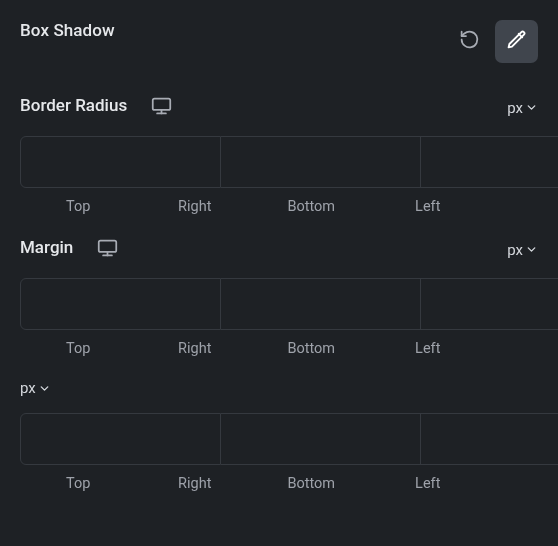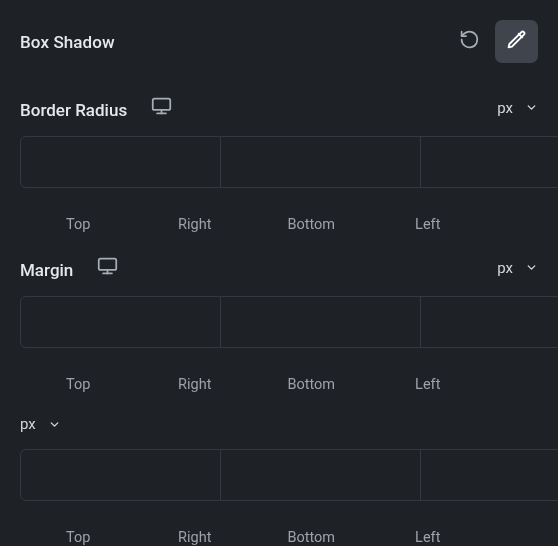--- a/index.html
+++ b/index.html
@@ -14,21 +14,21 @@
       font-family: -apple-system, BlinkMacSystemFont, "Segoe UI", Roboto, sans-serif;
       color: #d4d7dc;
       padding: 0;
       overflow: hidden;
     }
     .panel {
       padding: 20px;
     }
     .section-header-boxshadow {
       display: flex;
-      align-items: center;
+      align-items: flex-start;
       justify-content: space-between;
       margin-bottom: 32px;
     }
     .section-title {
       font-size: 17px;
       font-weight: 500;
       color: #e6e8eb;
       letter-spacing: 0.1px;
     }
     .header-actions {
@@ -63,38 +63,38 @@
       margin-bottom: 22px;
     }
     .property-header {
       display: flex;
       align-items: center;
       justify-content: space-between;
       margin-bottom: 16px;
     }
     .property-header-left {
       display: flex;
-      align-items: flex-end;
+      align-items: flex-start;
       gap: 24px;
     }
     .property-title {
       font-size: 17px;
       font-weight: 500;
       color: #e6e8eb;
     }
     .responsive-icon {
       color: #a8acb4;
       display: flex;
       align-items: center;
       cursor: pointer;
     }
     .unit-selector {
       display: flex;
       align-items: center;
-      gap: 12px;
+      gap: 2px;
       color: #d4d7dc;
       font-size: 15px;
       cursor: pointer;
       justify-content: flex-end;
     }
     .chevron-down {
       display: flex;
       align-items: center;
     }
     .input-row {
@@ -113,21 +113,21 @@
       height: 52px;
     }
     .spacing-input:first-child {
       border-radius: 6px 0 0 6px;
     }
     .spacing-input + .spacing-input {
       border-left: none;
     }
     .labels-row {
       display: flex;
-      margin-top: 28px;
+      margin-top: 10px;
     }
     .side-label {
       flex: 1;
       text-align: center;
       font-size: 14.5px;
       color: #9ea2aa;
     }
     .link-spacer {
       width: 52px;
     }

